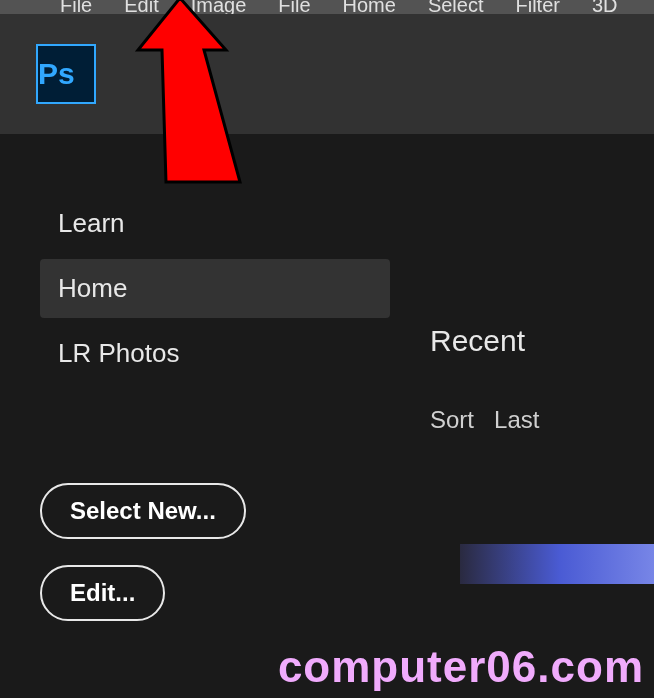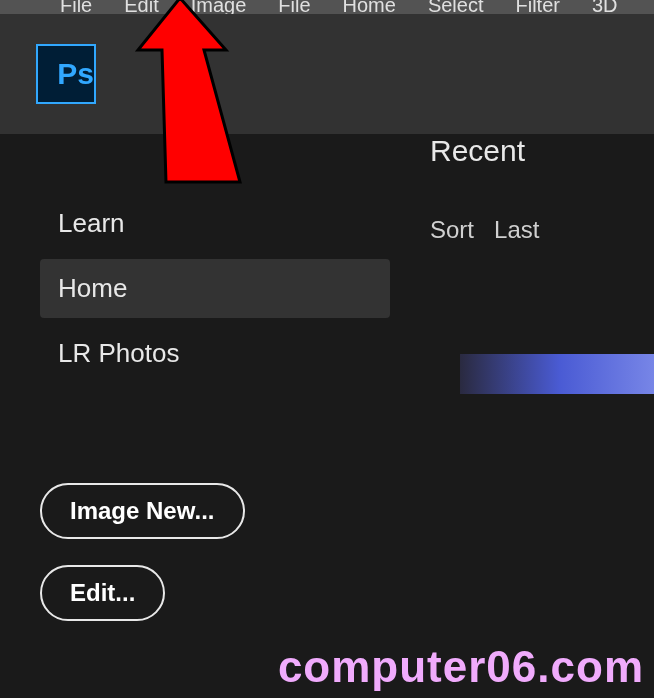--- a/index.html
+++ b/index.html
@@ -31,21 +31,21 @@
       align-items: center;
       padding-left: 36px;
     }
     .app-icon {
       width: 60px;
       height: 60px;
       background: #001E36;
       border: 2px solid #31A8FF;
       display: flex;
       align-items: center;
-      justify-content: flex-end;
+      justify-content: flex-start;
     }
     .app-icon-text {
       color: #31A8FF;
       font-weight: 700;
       font-size: 30px;
       font-family: sans-serif;
     }
     .main {
       display: flex;
       height: calc(698px - 14px - 120px);
@@ -73,20 +73,21 @@
       border: 2.5px solid #e8e8e8;
       border-radius: 999px;
       padding: 12px 28px;
       font-size: 24px;
       font-weight: 600;
       margin-bottom: 26px;
       cursor: pointer;
     }
     .rightpane {
       flex: 1;
+      padding-top: 190px;
       color: #e8e8e8;
       overflow: hidden;
     }
     .recent-heading {
       font-size: 30px;
       font-weight: 400;
       margin-bottom: 48px;
       white-space: nowrap;
     }
     .sort-row {
@@ -140,21 +141,21 @@
 </div>
 
 <div class="main">
   <div class="sidebar">
     <ul class="nav-list">
       <li class="nav-item">Learn</li>
       <li class="nav-item active">Home</li>
       <li class="nav-item">LR Photos</li>
     </ul>
     <div class="actions">
-      <button class="pill-btn">Image New...</button><br>
+      <button class="pill-btn">Select New...</button><br>
       <button class="pill-btn">Edit...</button>
     </div>
   </div>
   <div class="rightpane">
     <div class="recent-heading">Recent</div>
     <div class="sort-row">
       <span>Sort</span>&nbsp;&nbsp;
       <span>Last</span>
     </div>
     <div class="thumb-strip"></div>

